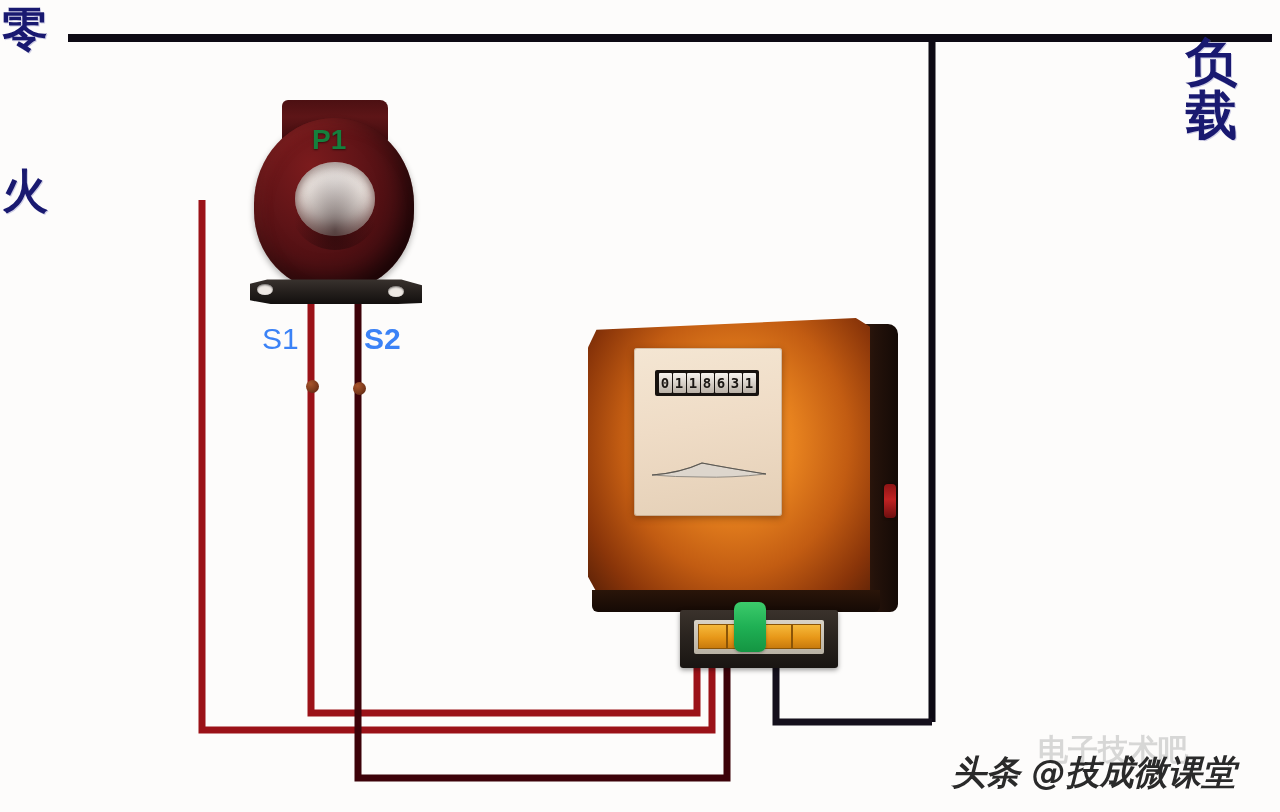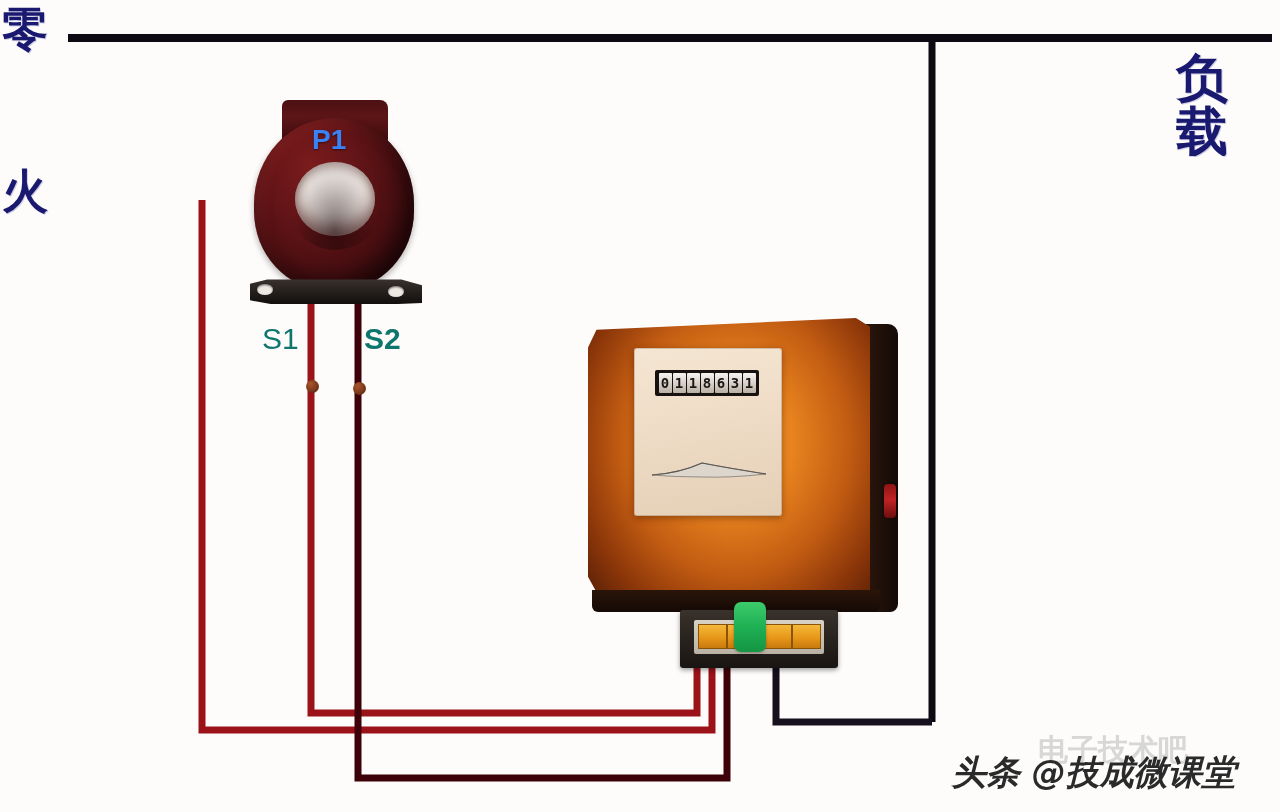--- a/index.html
+++ b/index.html
@@ -38,32 +38,32 @@
   }
   #label-neutral {
     left: 2px; top: 6px;
     font-size: 46px;
   }
   #label-live {
     left: 2px; top: 168px;
     font-size: 46px;
   }
   #label-load {
-    left: 1176px; top: 52px;
+    left: 1176px; top: 36px;
     font-size: 52px;
-    text-align: left;
+    text-align: center;
     width: 72px;
   }
   
   .term-label {
     position: absolute;
     font-family: "Liberation Sans", sans-serif;
     font-size: 30px;
     font-weight: 500;
-    color: #0f766e;
+    color: #3b82f6;
     user-select: none;
   }
   #label-s1 { left: 262px; top: 322px; }
   #label-s2 { left: 364px; top: 322px; font-weight: bold; }
   
   #ct-assembly {
     position: absolute;
     left: 236px;
     top: 100px;
     width: 190px;
@@ -141,21 +141,21 @@
     background: radial-gradient(ellipse at 50% 80%, rgba(20,4,5,0.55) 0%, rgba(20,4,5,0.0) 62%);
     pointer-events: none;
   }
   #ct-label-p1 {
     position: absolute;
     left: 58px;
     top: 24px;
     font-family: "Liberation Sans", sans-serif;
     font-size: 28px;
     font-weight: 600;
-    color: #3b82f6;
+    color: #15803d;
     text-shadow: 0 1px 2px rgba(0,0,0,0.5);
     user-select: none;
     z-index: 6;
   }
   .ct-stud {
     position: absolute;
     width: 13px;
     height: 13px;
     border-radius: 50%;
     background: radial-gradient(circle at 35% 30%, #a8552c 0%, #7d3a1c 55%, #50200e 100%);

